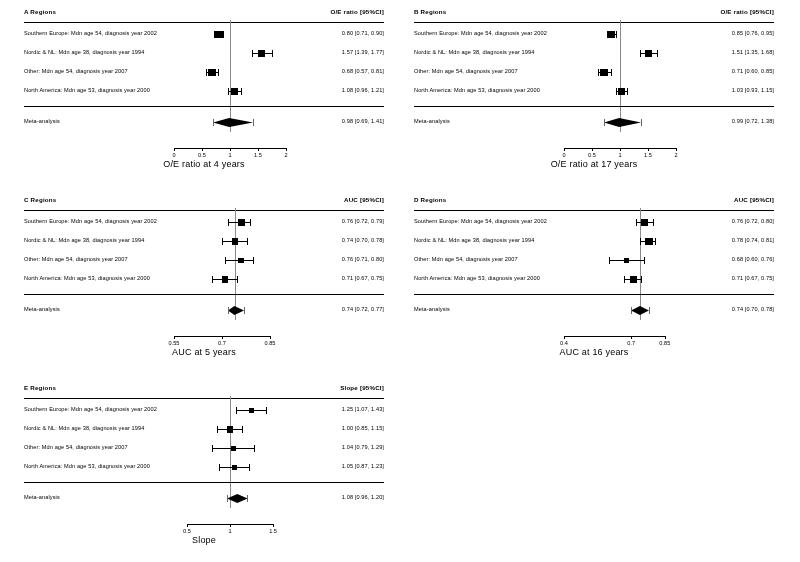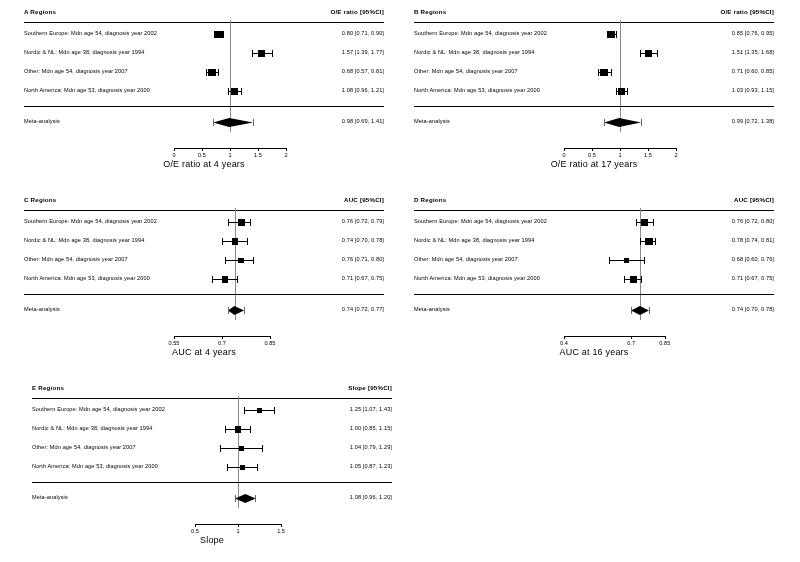--- a/index.html
+++ b/index.html
@@ -234,21 +234,21 @@
       <div class="cap" style="left: 204.4px; top: 111px; position: absolute; background: rgb(102, 102, 102);"></div>
       <div class="cap" style="left: 220.4px; top: 111px; position: absolute; background: rgb(102, 102, 102);"></div>
       <div class="axis" style="top: 140px;">
         <div class="axis-line" style="left: 150px; right: 114px;"></div>
         <div class="tick" style="left: 150px;"></div>
         <div class="tick-lab" style="left: 150px;">0.55</div>
         <div class="tick" style="left: 198px;"></div>
         <div class="tick-lab" style="left: 198px;">0.7</div>
         <div class="tick" style="left: 246px;"></div>
         <div class="tick-lab" style="left: 246px;">0.85</div>
-        <div class="axis-title">AUC at 4 years</div>
+        <div class="axis-title">AUC at 5 years</div>
       </div>
     </div>
 
   <div class="panel" id="panel-D" style="left:414px;top:196px;width:360px;height:170px;">
     <div class="panel-head">
       <span class="panel-letter">D Regions</span>
       <span class="panel-metric">AUC [95%CI]</span>
     </div>
   <div class="rows"></div>
       <div class="refline" style="left: 226.16px; top: 12px; height: 112px; background: rgb(138, 138, 138);"></div>
@@ -295,21 +295,21 @@
         <div class="tick" style="left: 150px;"></div>
         <div class="tick-lab" style="left: 150px;">0.4</div>
         <div class="tick" style="left: 217.2px;"></div>
         <div class="tick-lab" style="left: 217.2px;">0.7</div>
         <div class="tick" style="left: 250.8px;"></div>
         <div class="tick-lab" style="left: 250.8px;">0.85</div>
         <div class="axis-title">AUC at 16 years</div>
       </div>
     </div>
 
-  <div class="panel" id="panel-E" style="left:32px;top:384px;width:360px;height:170px;">
+  <div class="panel" id="panel-E" style="left:24px;top:384px;width:360px;height:170px;">
     <div class="panel-head">
       <span class="panel-letter">E Regions</span>
       <span class="panel-metric">Slope [95%CI]</span>
     </div>
   <div class="rows"></div>
       <div class="refline" style="left: 206px; top: 12px; height: 112px; background: rgb(138, 138, 138);"></div>
       <div class="row-label" style="top: 22px;">Southern Europe: Mdn age 54, diagnosis year 2002</div>
       <div class="row-est" style="top: 22px;">1.25 [1.07, 1.43]</div>
       <div class="ci" style="left: 212.031px; width: 31.0154px; top: 26px;">
         <div class="cap l"></div>

